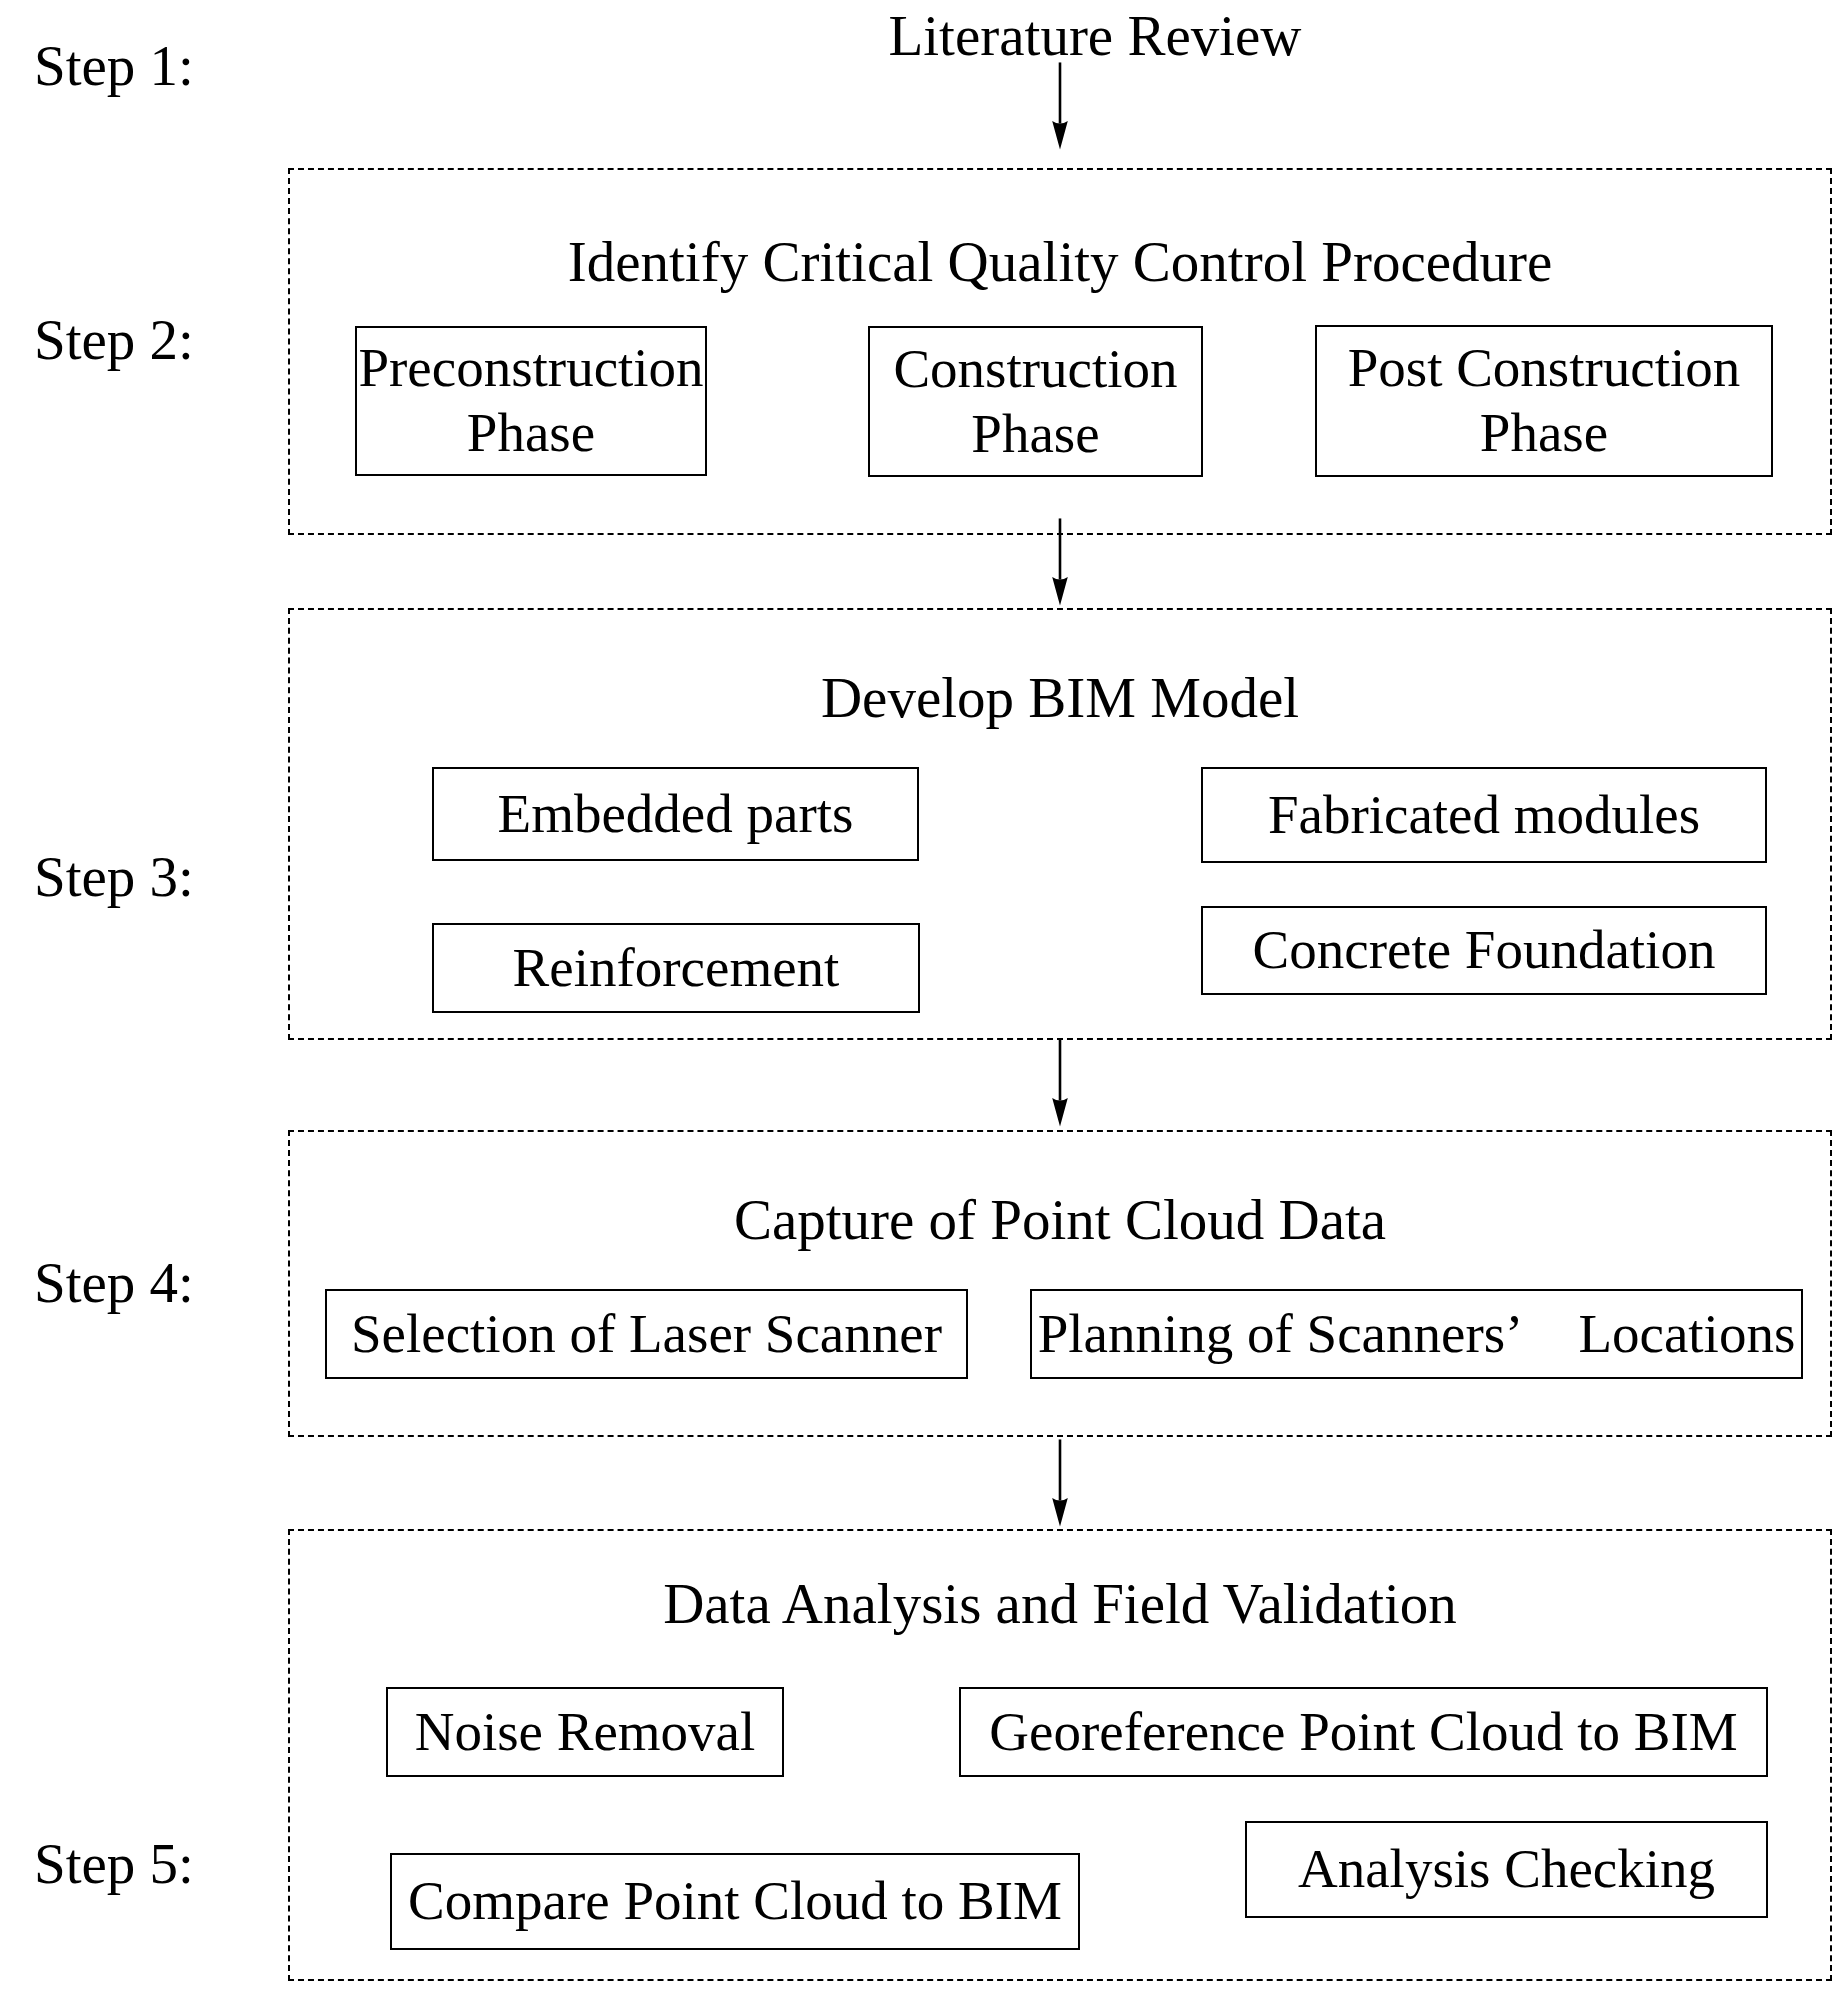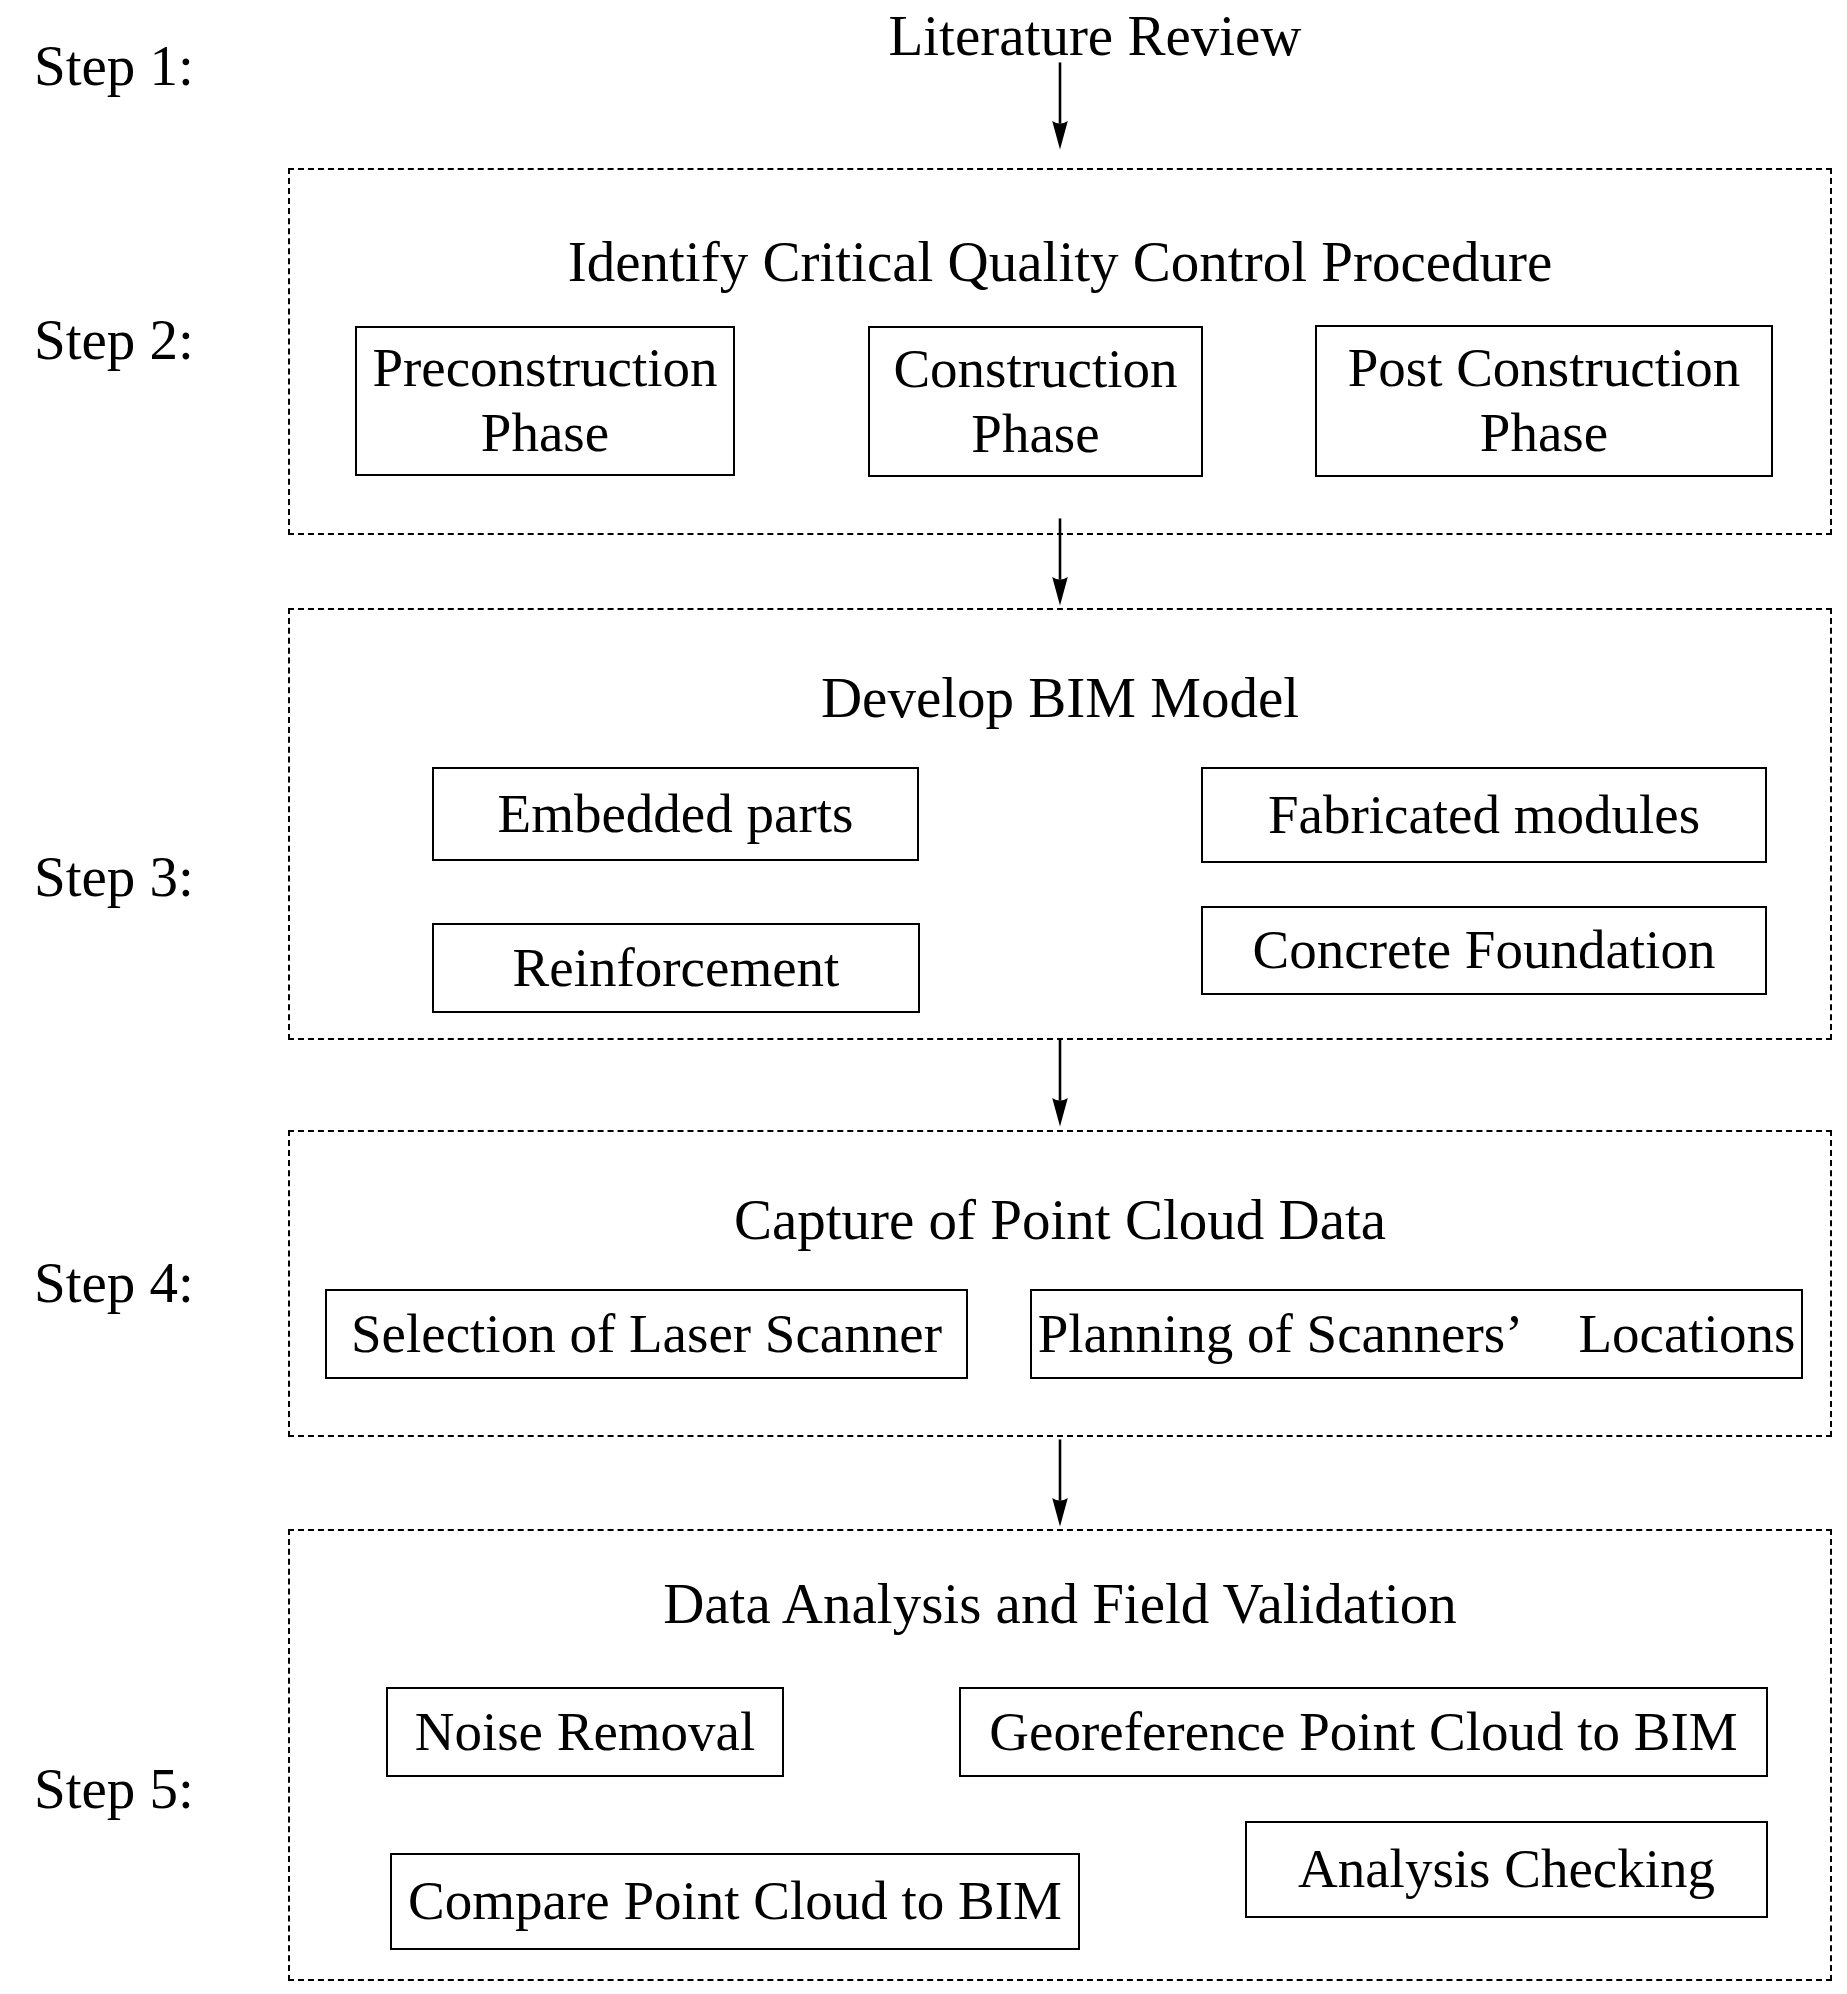--- a/index.html
+++ b/index.html
@@ -74,34 +74,34 @@
 </style>
 </head>
 <body>
 
 <div id="canvas">
 
   <div class="step-label" style="top:33px">Step 1:</div>
   <div class="step-label" style="top:307px">Step 2:</div>
   <div class="step-label" style="top:844px">Step 3:</div>
   <div class="step-label" style="top:1250px">Step 4:</div>
-  <div class="step-label" style="top:1756px">Step 5:</div>
+  <div class="step-label" style="top:1831px">Step 5:</div>
 
   <div class="top-title">Literature Review</div>
 
   <div class="arrow" style="top:62px;height:88px">
     <svg width="26" height="88" viewBox="0 0 40 134">
       <line x1="20" y1="0" x2="20" y2="94" stroke="#000000" stroke-width="4"></line>
       <path d="M20 134 L8 90 Q20 98 32 90 Z" fill="#000000"></path>
     </svg>
   </div>
 
   <div class="panel" style="top:168px;height:367px">
     <div class="panel-title" style="top:59px">Identify Critical Quality Control Procedure</div>
-    <div class="node wrap" style="left:65px;top:156px;width:380px;height:150px">Preconstruction Phase</div>
+    <div class="node wrap" style="left:65px;top:156px;width:352px;height:150px">Preconstruction Phase</div>
     <div class="node wrap" style="left:578px;top:156px;width:335px;height:151px">Construction Phase</div>
     <div class="node wrap" style="left:1025px;top:155px;width:458px;height:152px">Post Construction Phase</div>
   </div>
 
   <div class="arrow" style="top:518px;height:88px">
     <svg width="26" height="88" viewBox="0 0 40 134">
       <line x1="20" y1="0" x2="20" y2="94" stroke="#000000" stroke-width="4"></line>
       <path d="M20 134 L8 90 Q20 98 32 90 Z" fill="#000000"></path>
     </svg>
   </div>

